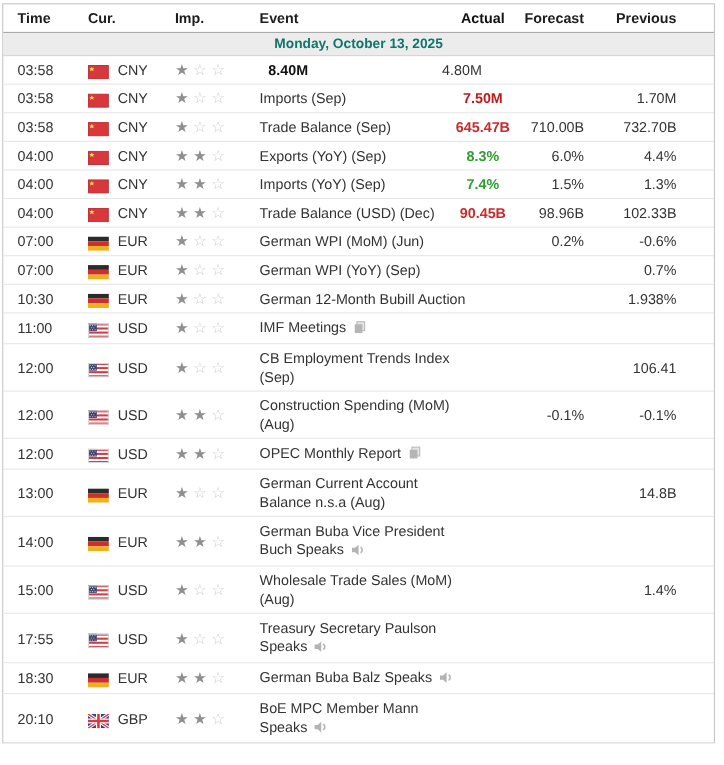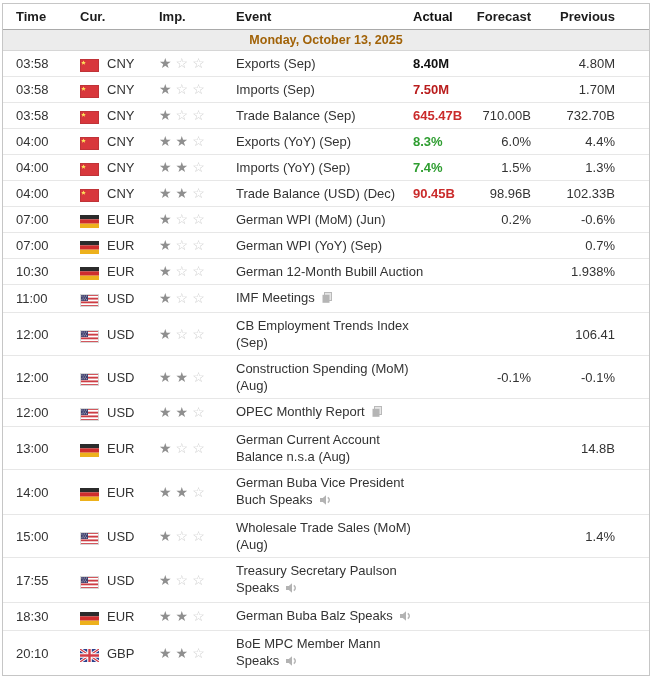--- a/index.html
+++ b/index.html
@@ -25,39 +25,39 @@
   }
 
   .date-row {
     display: flex;
     align-items: center;
     justify-content: center;
     height: 21px;
     background: #ececec;
     border-bottom: 1px solid #d6d6d6;
     font-weight: bold;
-    color: #a16207;
+    color: #0f766e;
     font-size: 12.5px;
   }
 
   .row {
     display: flex;
     align-items: center;
     border-bottom: 1px solid #e7e7e7;
     padding: 4px 0;
     line-height: 17px;
   }
   .row:last-child { border-bottom: none; }
 
   .c-time   { width: 74px;  padding-left: 13px; }
   .c-cur    { width: 66px;  padding-left: 3px; display: flex; align-items: flex-end; }
   .c-cur .code { margin-left: 8px; }
   .c-imp    { width: 93px; padding-left: 16px; }
   .c-event  { width: 177px; }
-  .c-actual { width: 52px;  text-align: left; font-weight: bold; color: #111; }
+  .c-actual { width: 52px;  text-align: center; font-weight: bold; color: #111; }
   .c-forecast { width: 66px; text-align: right; }
   .c-prev   { width: 84px;  text-align: right; }
   .c-spacer { flex: 1; }
 
   .h-cur    { width: 66px; padding-left: 3px; }
 
   .stars { font-size: 14px; letter-spacing: 4px; white-space: nowrap; }
   .star-f { }
   .star-e { }
 
@@ -94,23 +94,20 @@
         <div class="c-cur">
           <span class="flag">
             <svg width="19" height="13">
               <rect x="0.5" y="0.5" width="18" height="12" fill="#d8373c" stroke="#c03338"></rect>
               <polygon points="3.5,1.6 4.2,3.1 5.9,3.1 4.6,4.1 5.1,5.7 3.5,4.8 1.9,5.7 2.4,4.1 1.1,3.1 2.8,3.1" fill="#fce35a"></polygon>
             </svg>
           </span>
           <span class="code">CNY</span>
         </div>
         <div class="c-imp"><span class="stars"><span class="star-f" style="color: rgb(143, 143, 143);">★</span><span class="star-e" style="color: rgb(204, 204, 204);">☆</span><span class="star-e" style="color: rgb(204, 204, 204);">☆</span></span></div>
-        <div class="c-event">
-          <div class="evt-line"><span class="evt-link">Exports (Sep)</span></div>
-        </div>
         <div class="c-actual" style="color: rgb(17, 17, 17);">8.40M</div>
         <div class="c-forecast"></div>
         <div class="c-prev">4.80M</div>
         <div class="c-spacer"></div>
       </div>
       <div class="row">
         <div class="c-time">03:58</div>
         <div class="c-cur">
           <span class="flag">
             <svg width="19" height="13">

